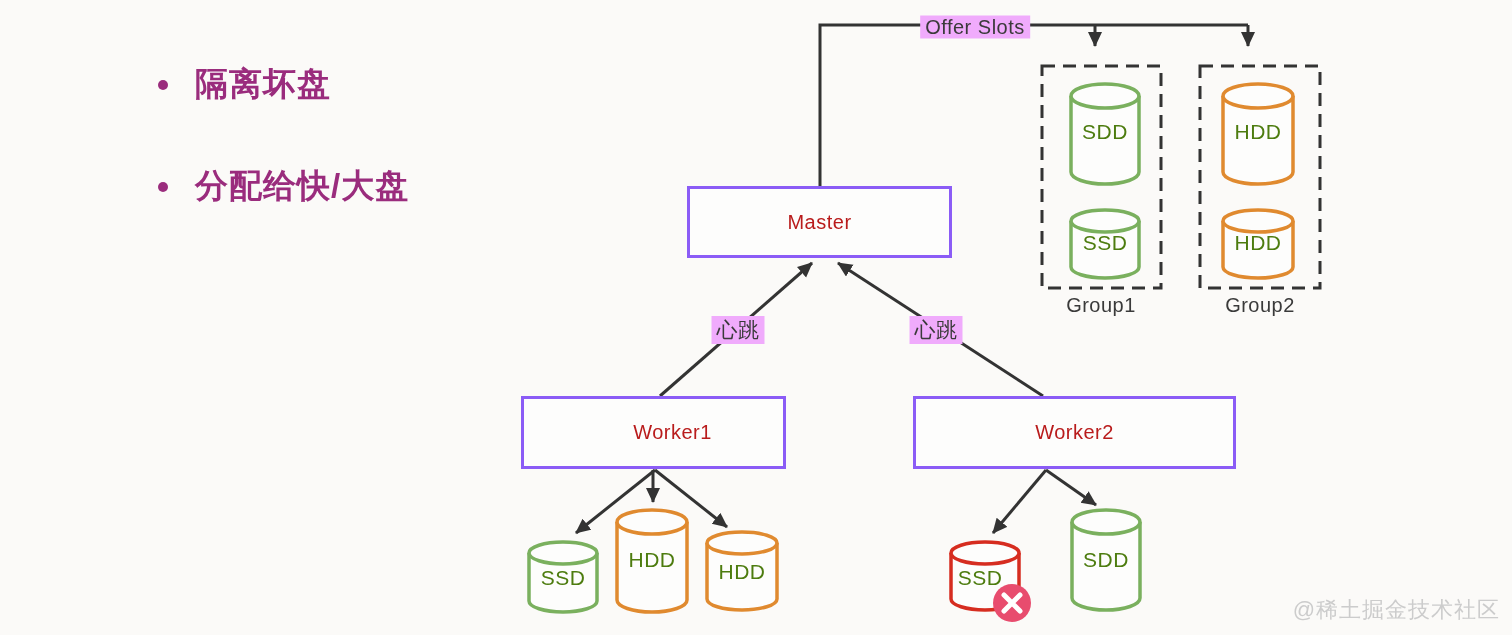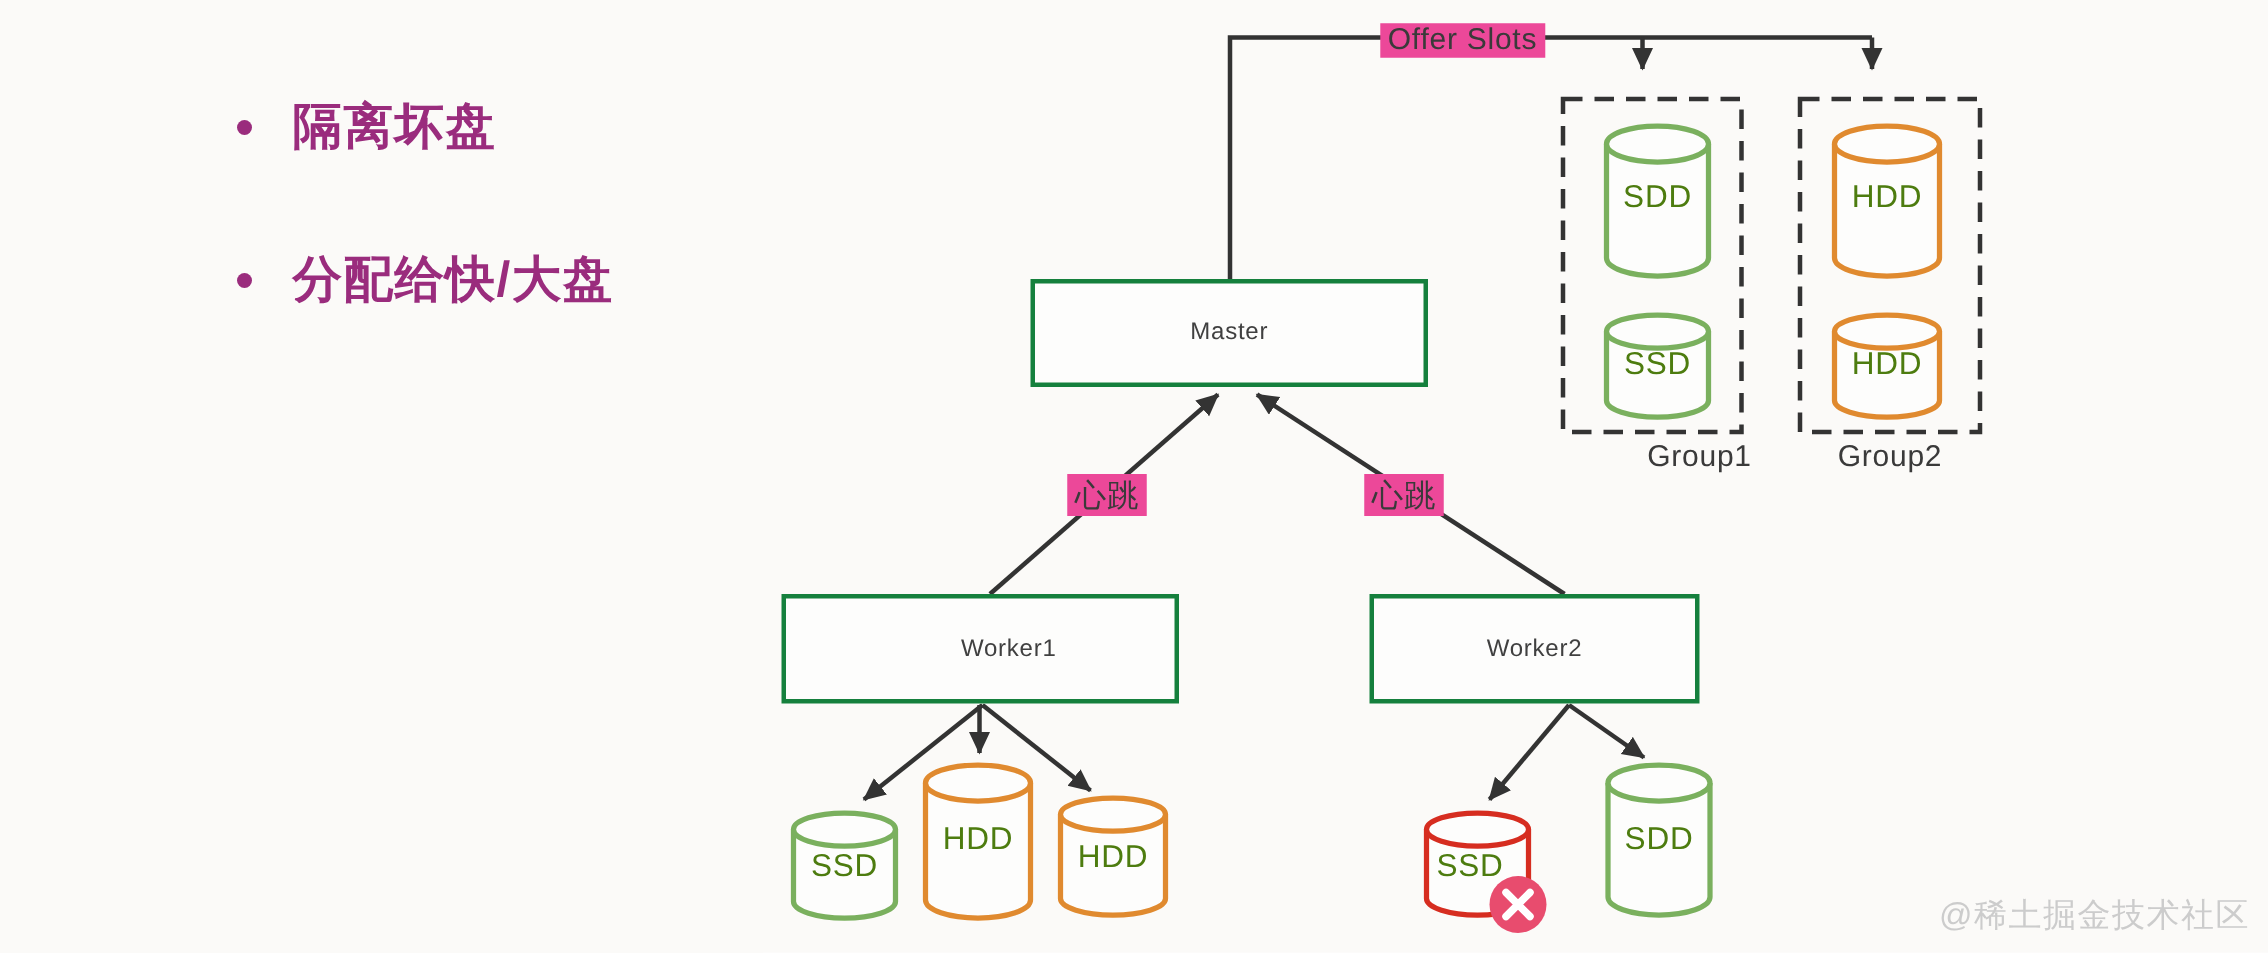--- a/index.html
+++ b/index.html
@@ -7,29 +7,29 @@
     position:relative; width:1512px; height:635px;
     background:#fbfaf8; overflow:hidden;
     font-family:"Liberation Sans", sans-serif;
   }
   svg { position:absolute; left:0; top:0; }
   .wire { stroke:#333333; stroke-width:3; fill:none; }
   .group-rect { fill:none; stroke:#333333; stroke-width:3; stroke-dasharray:13 8; }
   .cyl path, .cyl ellipse { fill:#fdfdfc; stroke-width:3.5; }
   .node-box {
     position:absolute; box-sizing:border-box;
-    border:3px solid #15803d; background:#fdfdfc;
+    border:3px solid #8b5cf6; background:#fdfdfc;
     display:flex; align-items:center; justify-content:center;
-    font-size:16px; color:#404040; letter-spacing:0.5px;
+    font-size:20px; color:#b91c1c; letter-spacing:0.5px;
   }
   .lbl {
     position:absolute; transform:translate(-50%,-50%);
     font-size:20px; color:#3a3a3a; white-space:nowrap; letter-spacing:0.5px;
   }
-  .lbl.masked { background:#ec4899; padding:0 5px; }
+  .lbl.masked { background:#f0abfc; padding:0 5px; }
   .disk-lbl { font-size:21px; color:#4d7c0f; }
   .bullet {
     position:absolute; display:flex; align-items:center; gap:27px;
     color:#9a2c7d; font-weight:bold; font-size:33px; letter-spacing:1px;
   }
   .bullet .dot { width:10px; height:10px; border-radius:50%; background:#9a2c7d; flex:none; }
   .watermark {
     position:absolute; right:12px; bottom:10px;
     font-size:22px; color:#cccccc; letter-spacing:1px;
   }
@@ -117,28 +117,28 @@
     <span class="dot"></span>
     <span>隔离坏盘</span>
   </div>
 
   <div class="node-box" style="left:687px; top:186px; width:265px; height:72px;">
     <span>Master</span>
   </div>
   <div class="node-box" style="left:521px; top:396px; width:265px; height:73px;padding-left:38px;">
     <span>Worker1</span>
   </div>
-  <div class="node-box" style="left:913px; top:396px; width:220px; height:73px;">
+  <div class="node-box" style="left:913px; top:396px; width:323px; height:73px;">
     <span>Worker2</span>
   </div>
 
   <div class="lbl masked" style="left:975px; top:27px;">Offer Slots</div>
   <div class="lbl masked" style="left:738px; top:330px; font-size:21px;">心跳</div>
   <div class="lbl masked" style="left:936px; top:330px; font-size:21px;">心跳</div>
-  <div class="lbl" style="left:1101px; top:305px;margin-left:32px;">Group1</div>
+  <div class="lbl" style="left:1101px; top:305px;">Group1</div>
   <div class="lbl" style="left:1260px; top:305px;">Group2</div>
 
   <div class="lbl disk-lbl" style="left:1105px; top:132px;">SDD</div>
   <div class="lbl disk-lbl" style="left:1105px; top:243px;">SSD</div>
   <div class="lbl disk-lbl" style="left:1258px; top:132px;">HDD</div>
   <div class="lbl disk-lbl" style="left:1258px; top:243px;">HDD</div>
   <div class="lbl disk-lbl" style="left:563px; top:578px;">SSD</div>
   <div class="lbl disk-lbl" style="left:652px; top:560px;">HDD</div>
   <div class="lbl disk-lbl" style="left:742px; top:572px;">HDD</div>
   <div class="lbl disk-lbl" style="left:980px; top:578px;">SSD</div>

